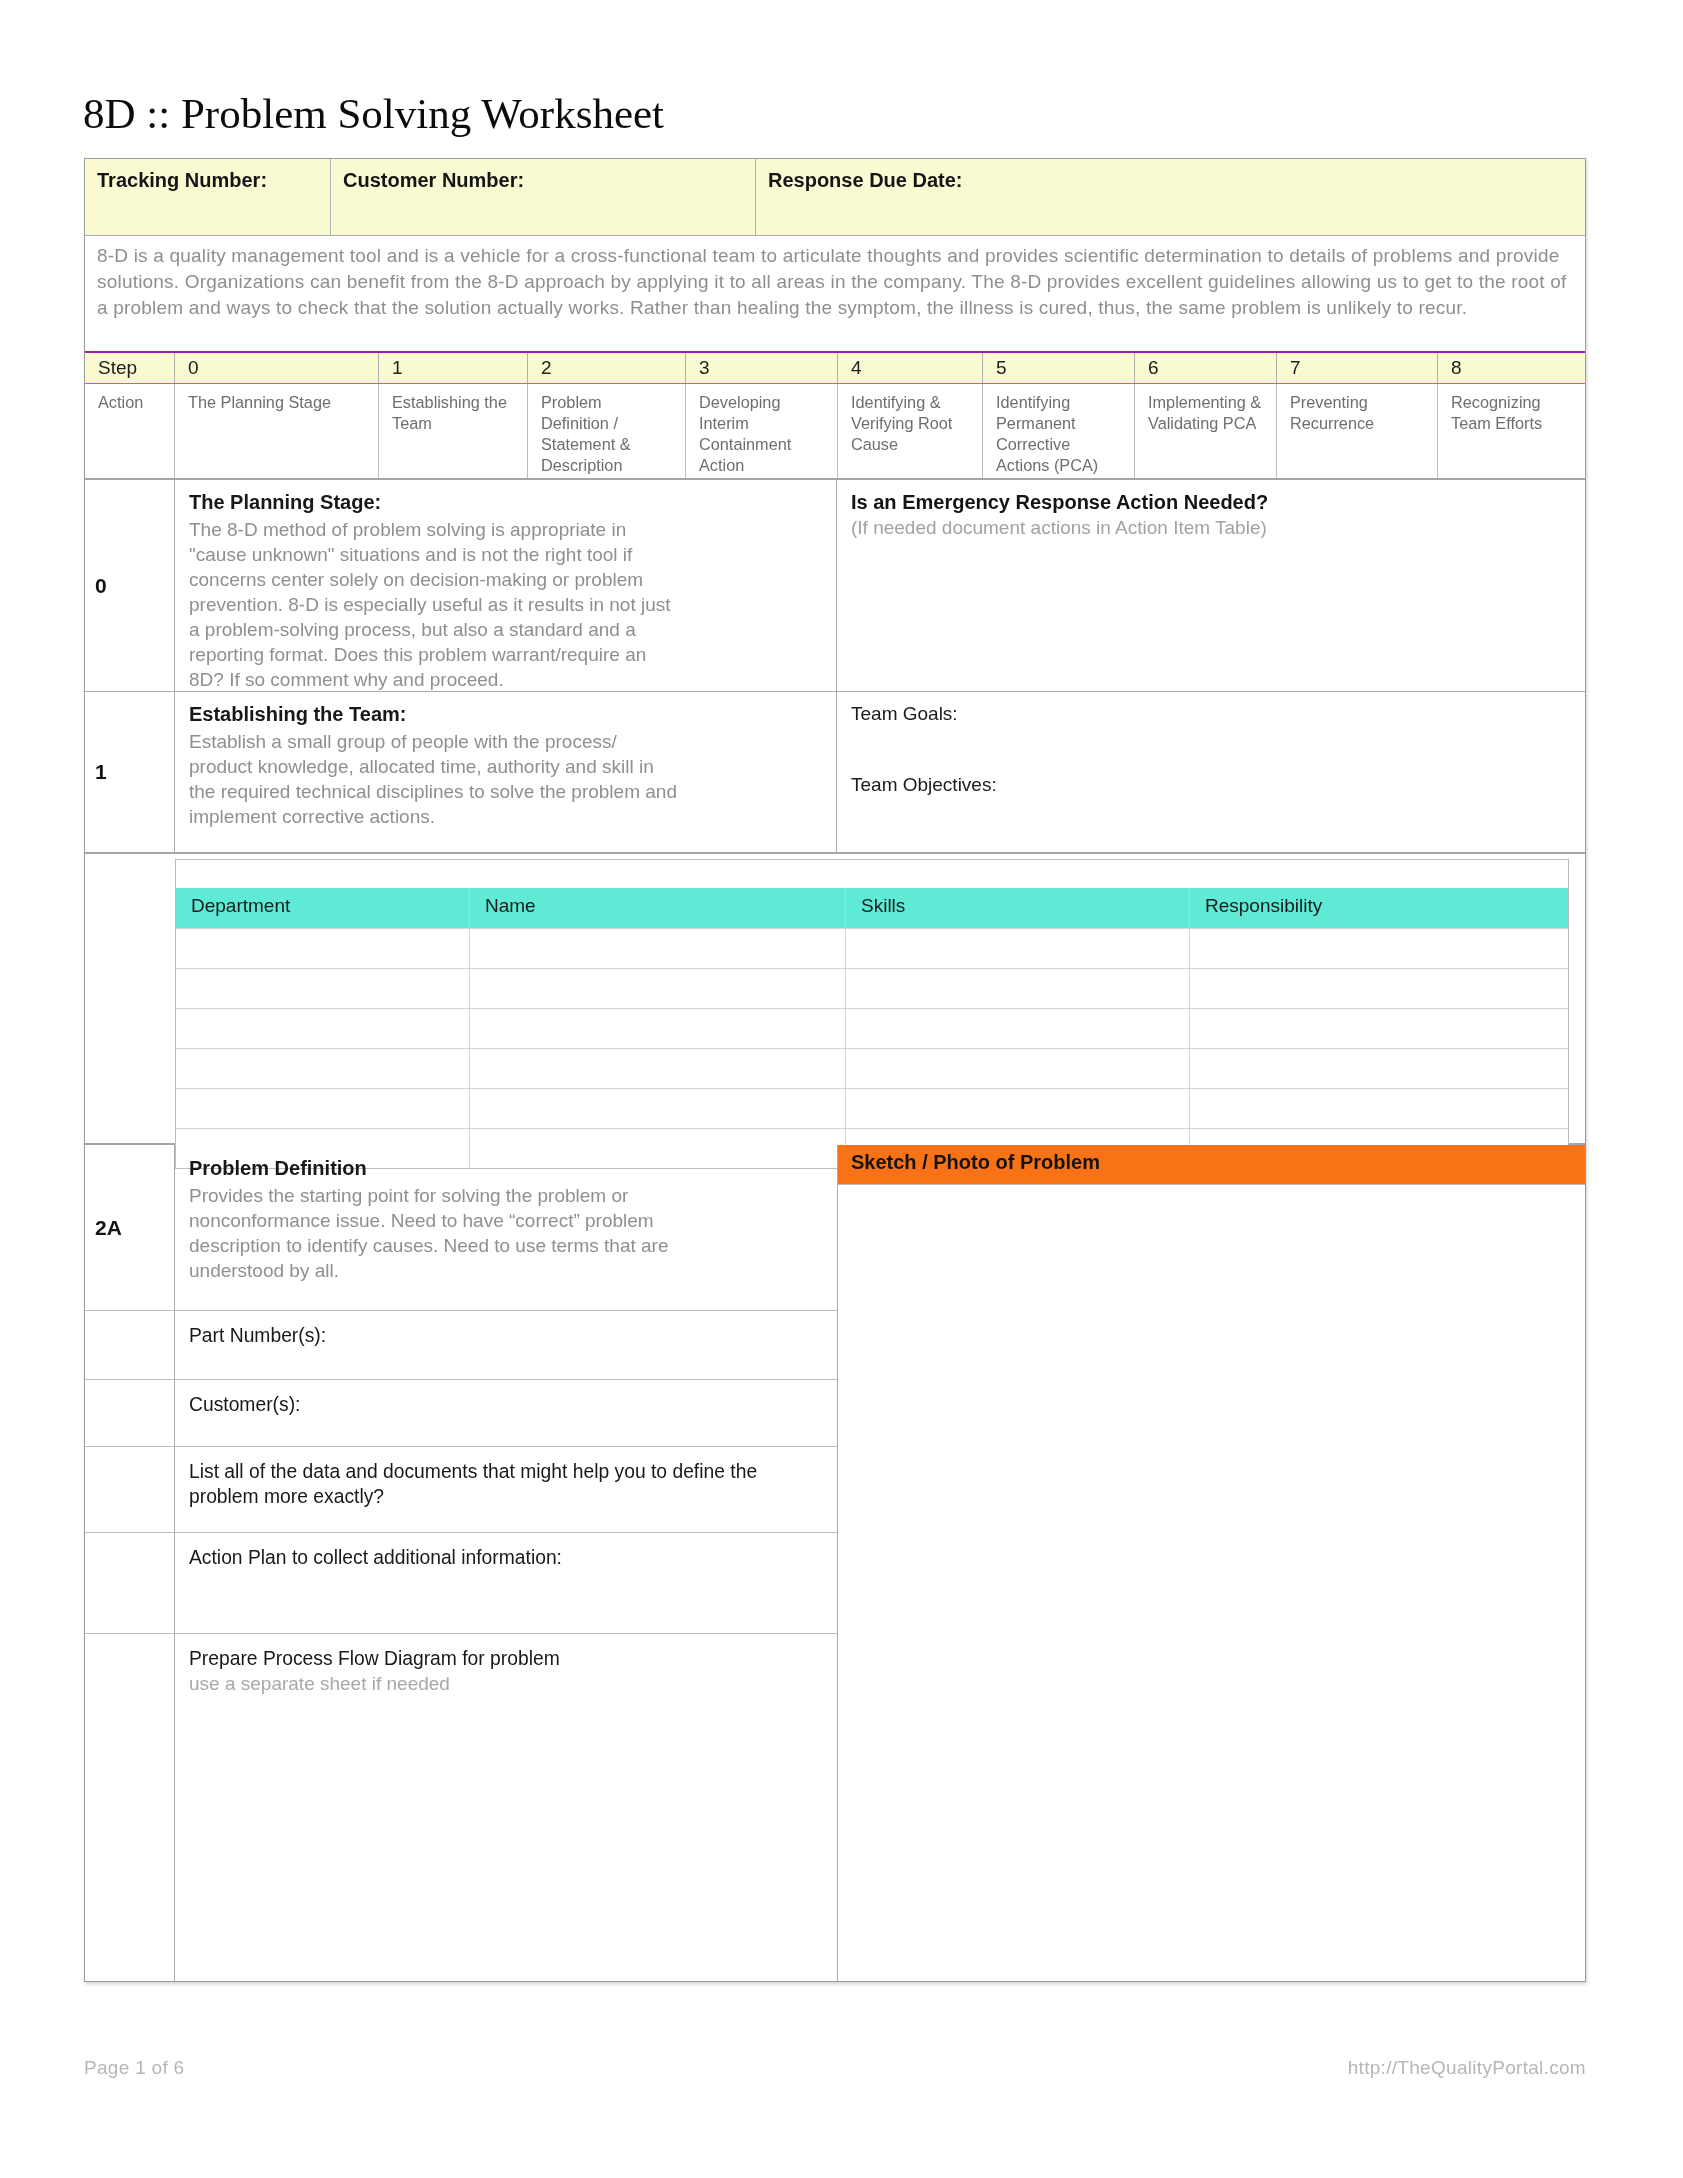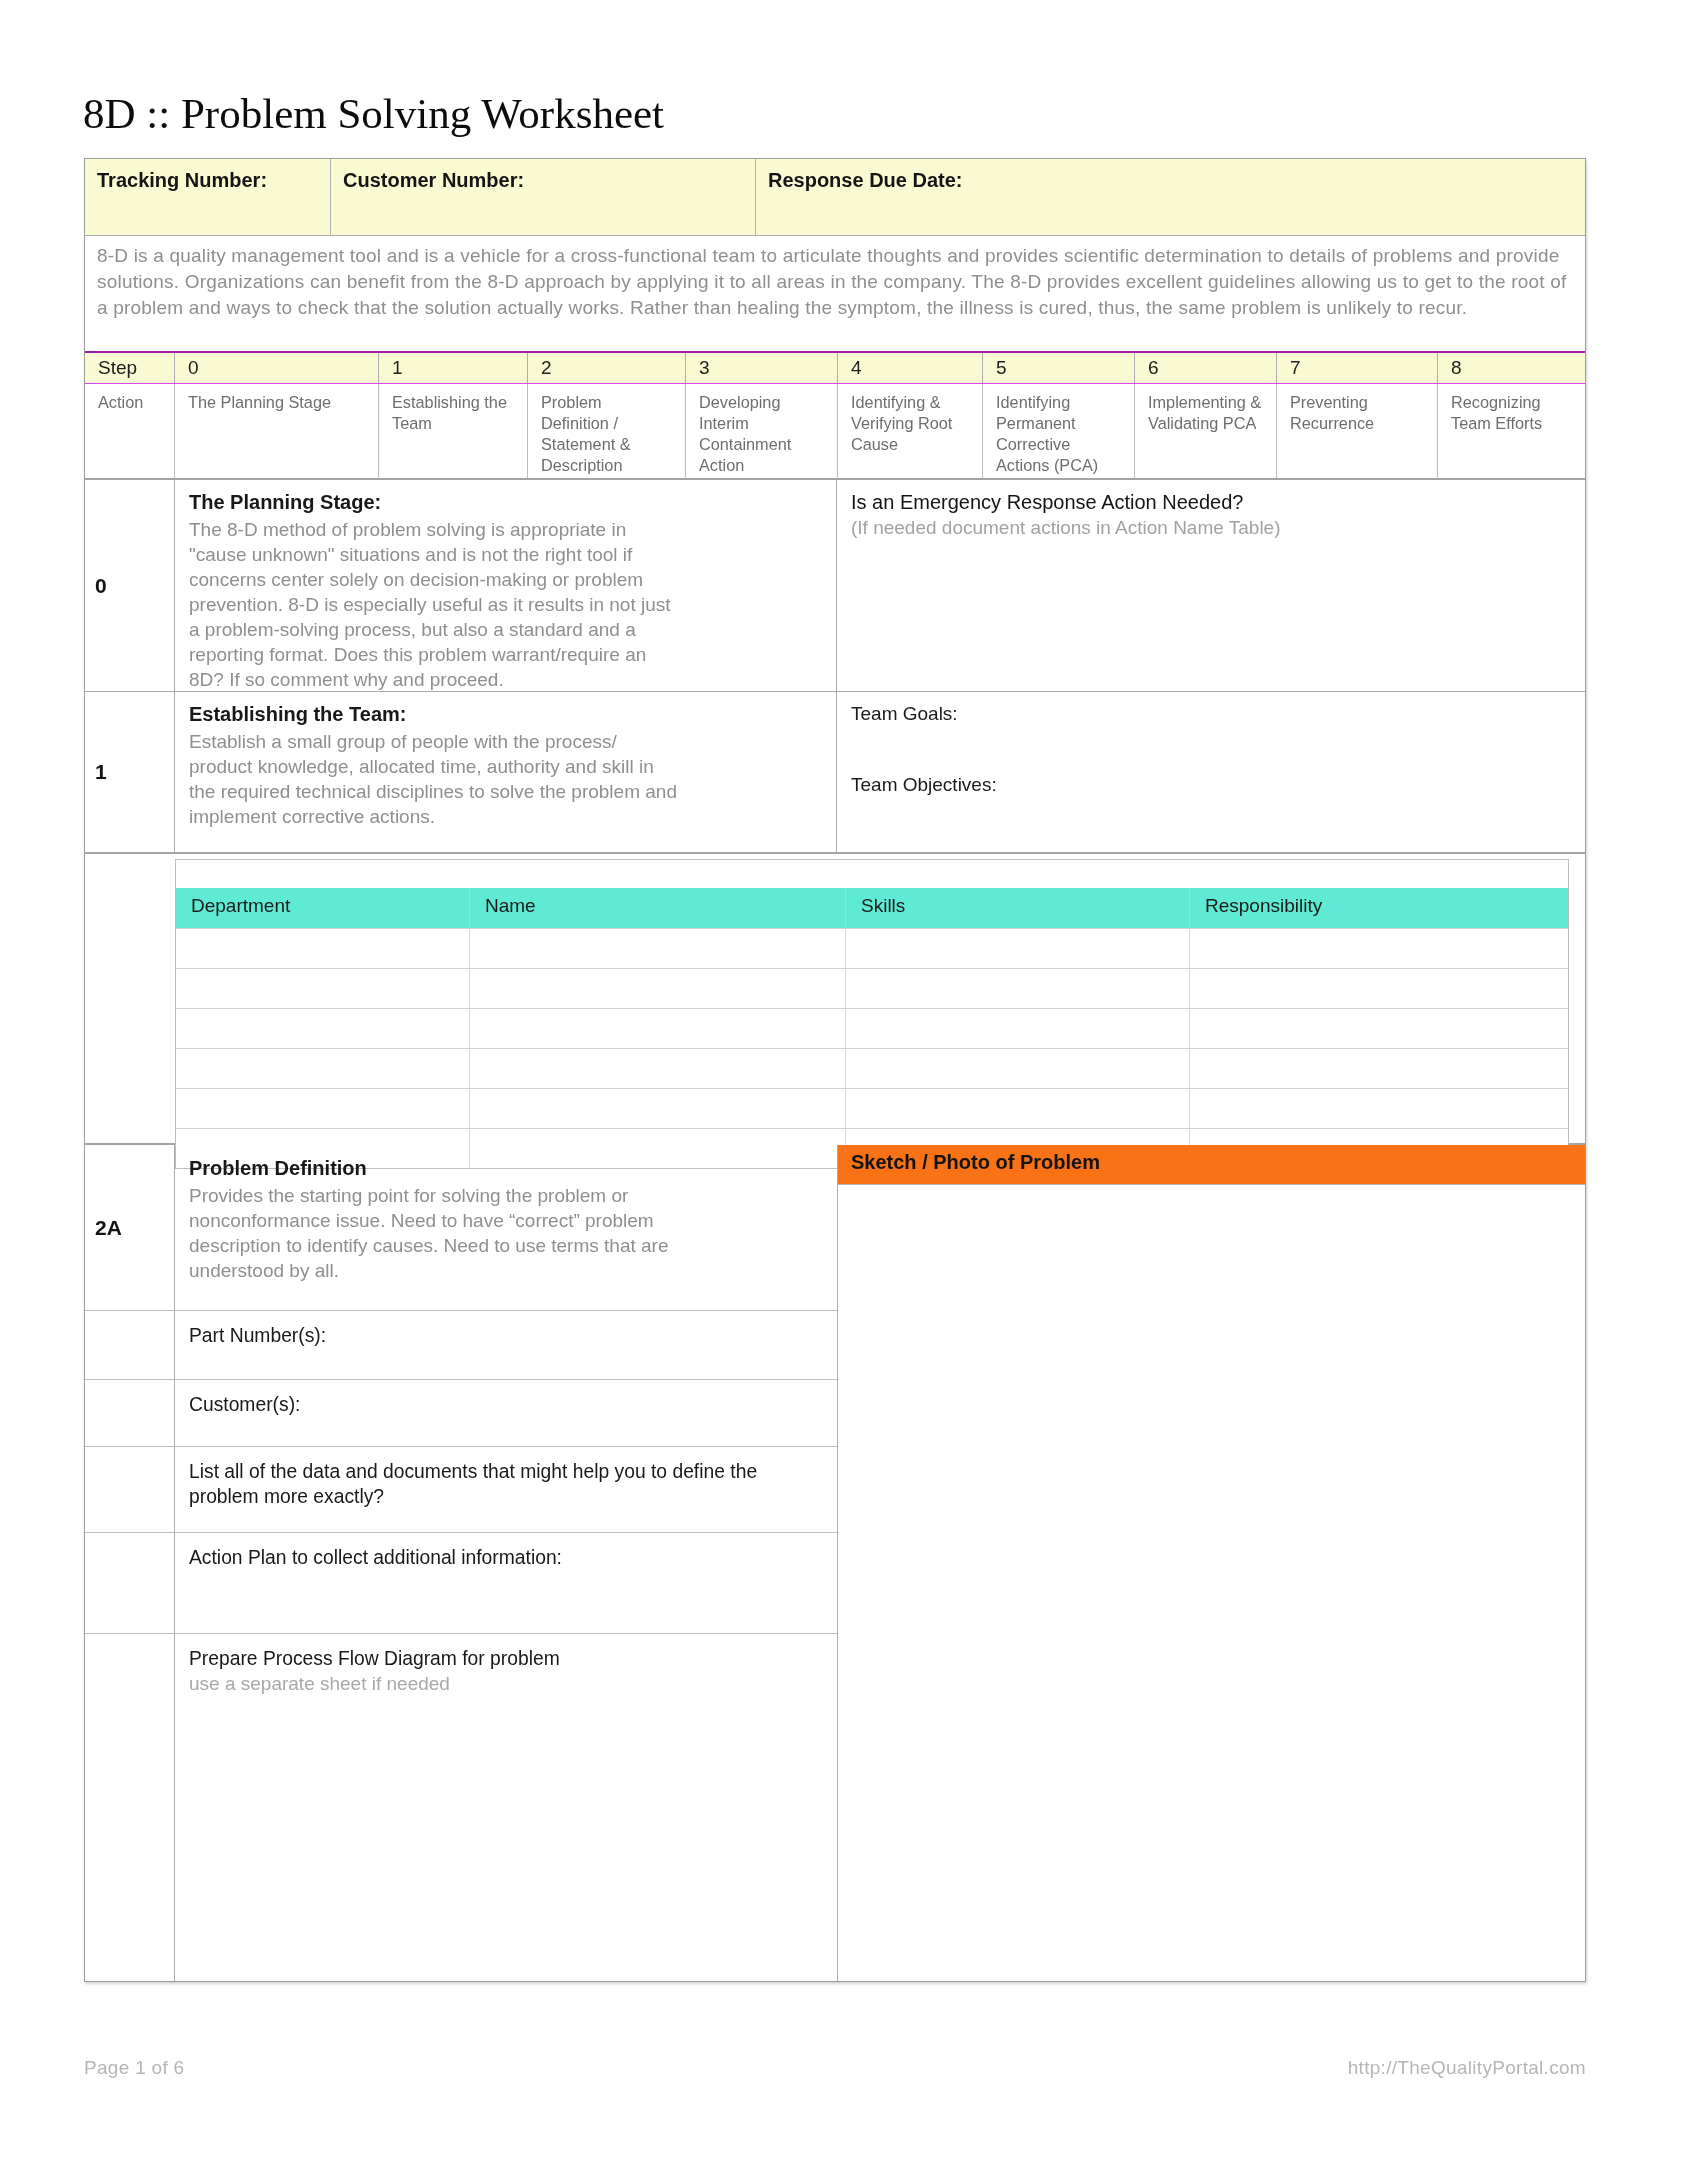--- a/index.html
+++ b/index.html
@@ -50,21 +50,21 @@
 
   
   .row-0 { height: 213px; border-top: 2px solid #a5a5a5; }
   .row-1 { height: 161px; border-top: 1px solid #ababab; }
   .num-cell { width: 90px; border-right: 1px solid #ababab; display: flex;
     align-items: center; padding-left: 10px; font-weight: bold; font-size: 21px; color: #141414; }
   .content-cell { width: 662px; border-right: 1px solid #ababab; padding: 11px 30px 0 14px; }
   .cell-heading { font-weight: bold; font-size: 20px; color: #181818; margin-bottom: 3px; }
   .cell-body { color: #8f8f8f; font-size: 19px; line-height: 25px; max-width: 490px; }
   .right-cell { flex: 1; padding: 11px 14px 0 14px; }
-  .right-heading { font-weight: normal; font-size: 20px; color: #141414; }
+  .right-heading { font-weight: bold; font-size: 20px; color: #141414; }
   .right-sub { color: #a2a2a2; font-size: 19px; margin-top: 3px; }
   .goal-label { font-size: 19px; color: #1b1b1b; }
   .obj-label { font-size: 19px; color: #1b1b1b; margin-top: 49px; }
 
   
   .team-row { height: 291px; border-top: 2px solid #a5a5a5; }
   .team-gutter { width: 90px; }
   .team-wrap { flex: 1; padding-top: 5px; }
   .team-table { width: 1394px; border: 1px solid #bdbdbd; }
   .team-header { display: flex; height: 40px; background: #5eead4; margin-top: 28px; }
@@ -147,21 +147,21 @@
     </div>
 
     <div class="row row-0">
       <div class="num-cell">0</div>
       <div class="content-cell">
         <div class="cell-heading">The Planning Stage:</div>
         <div class="cell-body">The 8-D method of problem solving is appropriate in "cause unknown" situations and is not the right tool if concerns center solely on decision-making or problem prevention. 8-D is especially useful as it results in not just a problem-solving process, but also a standard and a reporting format. Does this problem warrant/require an 8D? If so comment why and proceed.</div>
       </div>
       <div class="right-cell">
         <div class="right-heading">Is an Emergency Response Action Needed?</div>
-        <div class="right-sub">(If needed document actions in Action Name Table)</div>
+        <div class="right-sub">(If needed document actions in Action Item Table)</div>
       </div>
     </div>
 
     <div class="row row-1">
       <div class="num-cell">1</div>
       <div class="content-cell">
         <div class="cell-heading">Establishing the Team:</div>
         <div class="cell-body">Establish a small group of people with the process/ product knowledge, allocated time, authority and skill in the required technical disciplines to solve the problem and implement corrective actions.</div>
       </div>
       <div class="right-cell">

